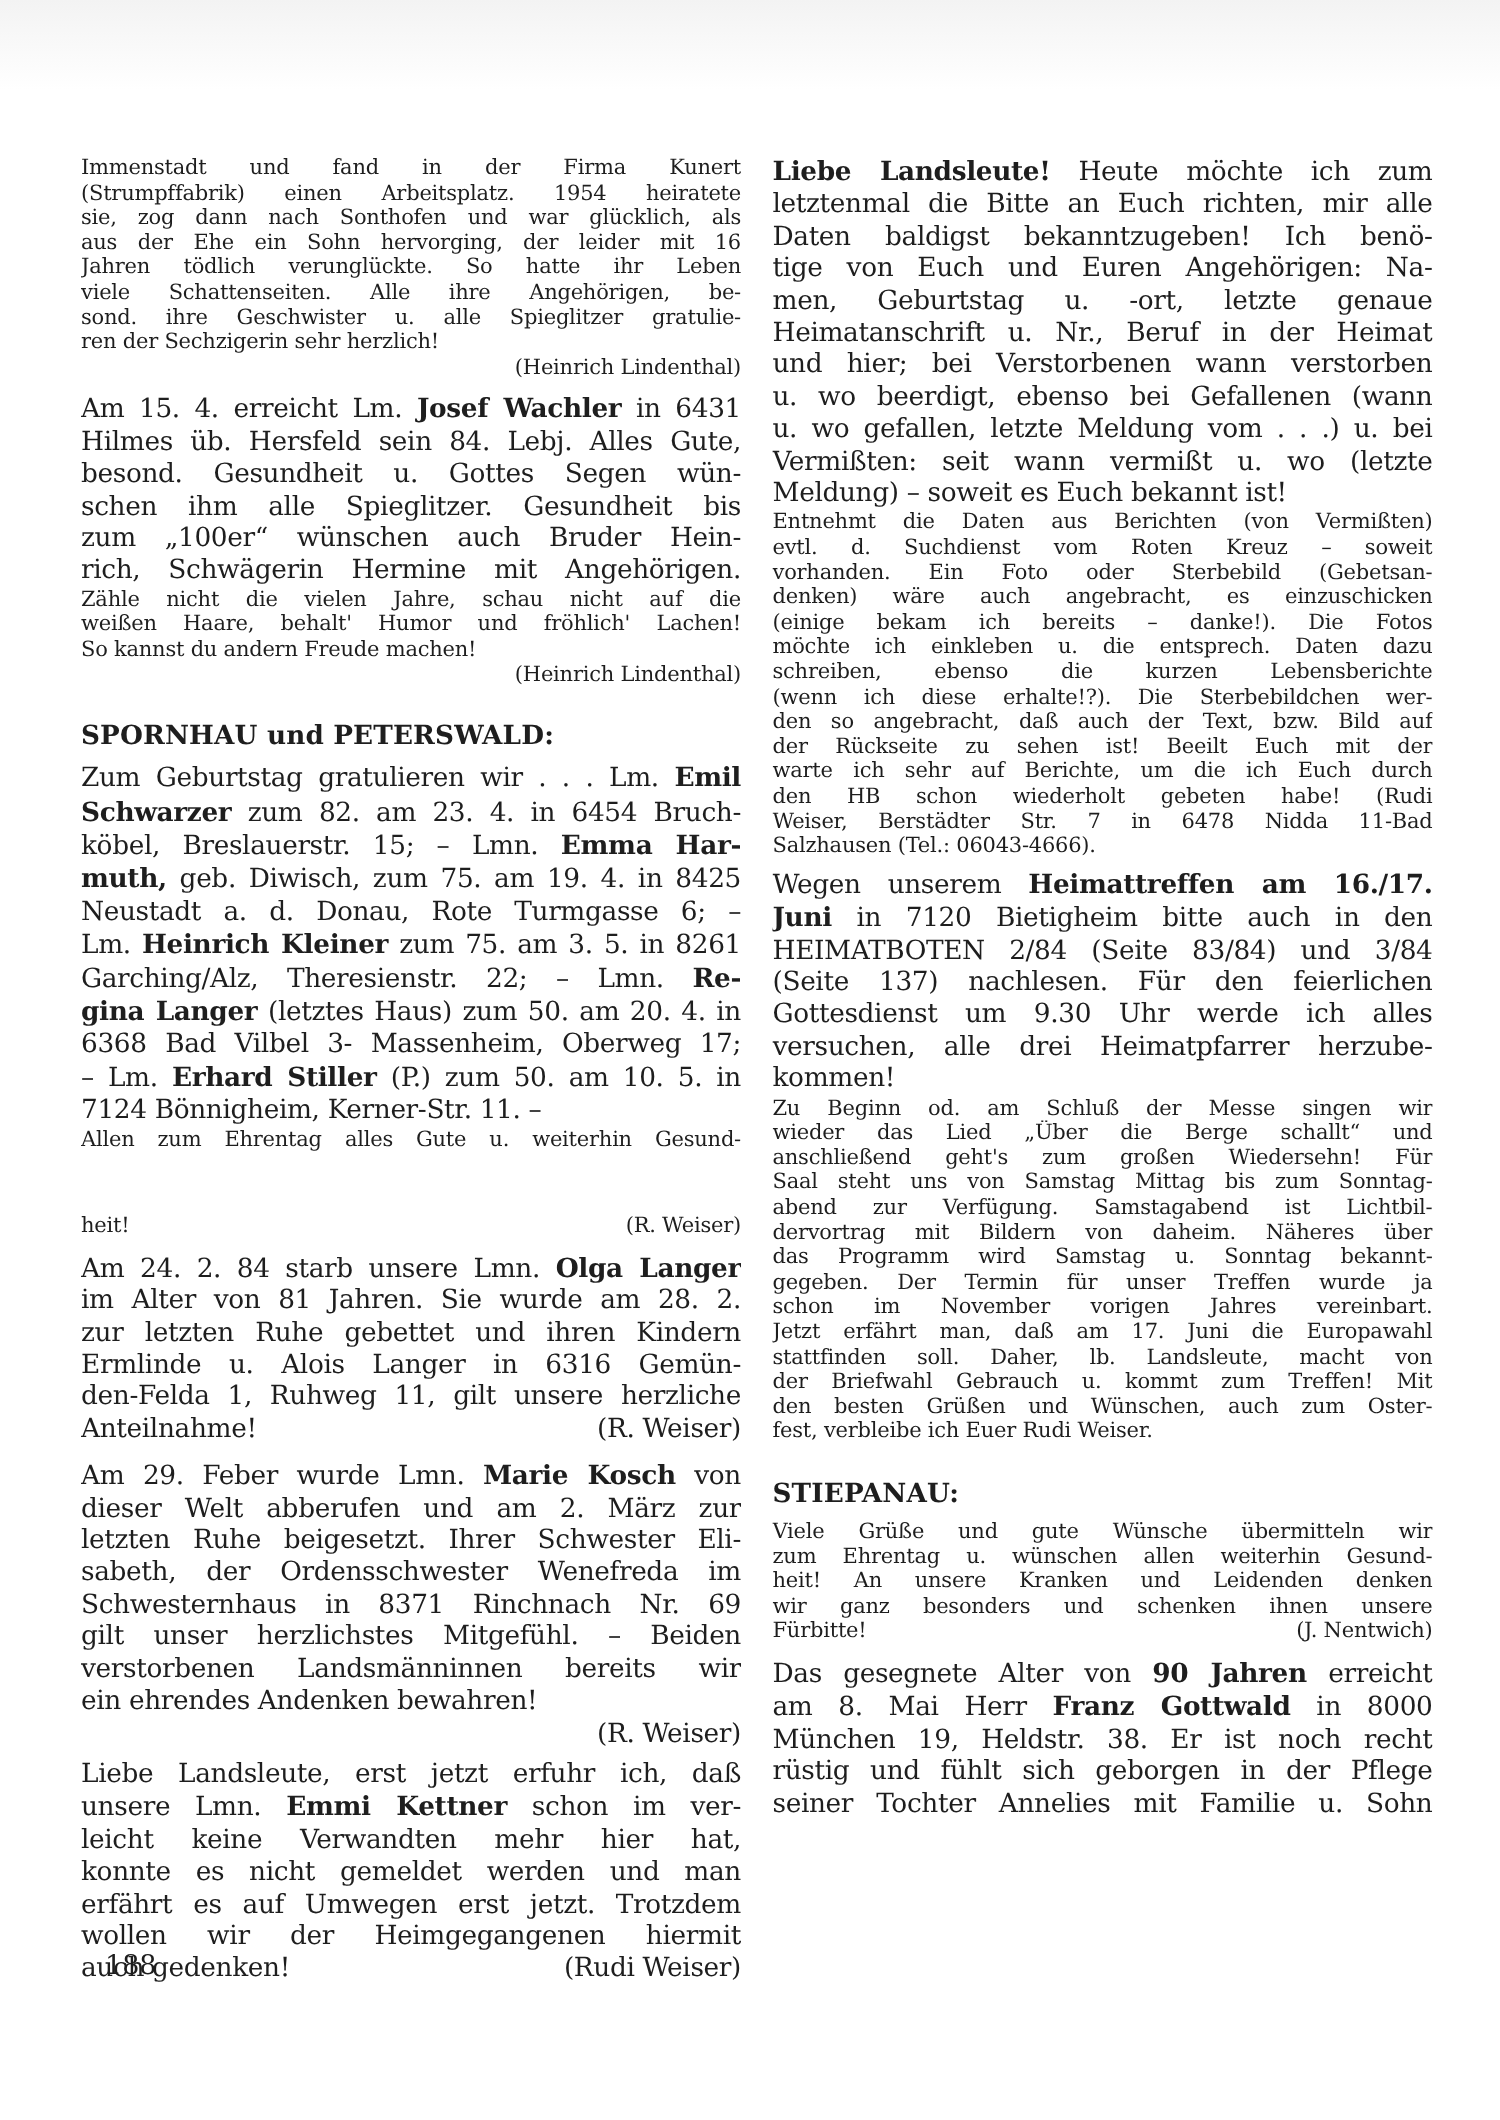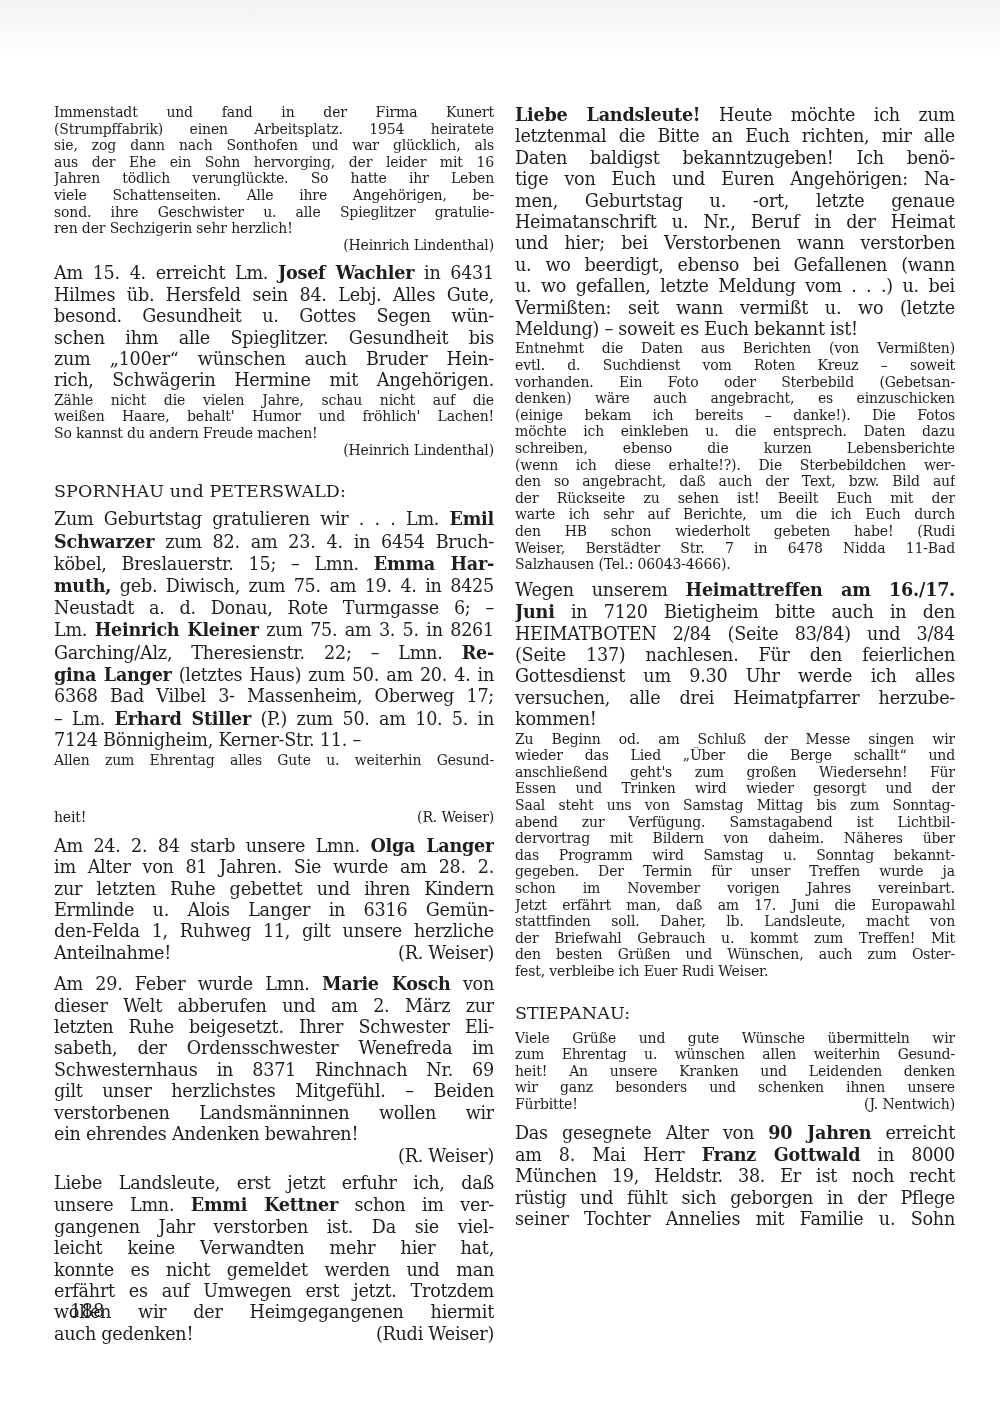--- a/index.html
+++ b/index.html
@@ -11,21 +11,21 @@
     background: linear-gradient(#f3f3f3, #ffffff); }
   .col { position: absolute; top: 104px; width: 440px; }
   .col.left { left: 54px; }
   .col.right { left: 515px; }
   .block { margin: 0; }
   .line { display: block; white-space: nowrap; text-align: justify; text-align-last: justify; overflow: hidden; }
   .line.last { text-align-last: left; }
   .line.right-sig { text-align: right; text-align-last: right; }
   .small .line { font-size: 14px; line-height: 16.6px; letter-spacing: -0.15px; }
   .large .line { font-size: 17.6px; line-height: 21.4px; letter-spacing: -0.25px; }
-  .heading { font-family: "DejaVu Serif", serif; font-weight: normal; font-size: 17.5px; line-height: 22px; letter-spacing: 0.1px; }
+  .heading { font-family: "DejaVu Serif", serif; font-weight: bold; font-size: 17.5px; line-height: 22px; letter-spacing: 0.1px; }
   b { font-weight: bold; }
   .gap-s { height: 6px; }
   .gap-m { height: 9px; }
   .gap-l { height: 22px; }
   .page-number { position: absolute; left: 54px; top: 1300px; font-size: 18px; margin-left: 16px; }
 </style>
 </head>
 <body>
 
 <div class="page-shade"></div>
@@ -97,31 +97,30 @@
 
   <div class="gap-m"></div>
 
   <div class="block large">
     <span class="line"><span>Am 29. Feber wurde Lmn. </span><b>Marie Kosch</b><span> von</span></span>
     <span class="line">dieser Welt abberufen und am 2. März zur</span>
     <span class="line">letzten Ruhe beigesetzt. Ihrer Schwester Eli-</span>
     <span class="line">sabeth, der Ordensschwester Wenefreda im</span>
     <span class="line">Schwesternhaus in 8371 Rinchnach Nr. 69</span>
     <span class="line">gilt unser herzlichstes Mitgefühl. – Beiden</span>
-    <span class="line">verstorbenen Landsmänninnen wollen wir</span>
+    <span class="line">verstorbenen Landsmänninnen bereits wir</span>
     <span class="line last">ein ehrendes Andenken bewahren!</span>
     <span class="line right-sig">(R. Weiser)</span>
   </div>
 
   <div class="gap-s"></div>
 
   <div class="block large">
     <span class="line">Liebe Landsleute, erst jetzt erfuhr ich, daß</span>
     <span class="line"><span>unsere Lmn. </span><b>Emmi Kettner</b><span> schon im ver-</span></span>
-    <span class="line">gangenen Jahr verstorben ist. Da sie viel-</span>
     <span class="line">leicht keine Verwandten mehr hier hat,</span>
     <span class="line">konnte es nicht gemeldet werden und man</span>
     <span class="line">erfährt es auf Umwegen erst jetzt. Trotzdem</span>
     <span class="line">wollen wir der Heimgegangenen hiermit</span>
     <span class="line last" style="position:relative;"><span>auch gedenken!</span><span style="position:absolute;right:0;">(Rudi Weiser)</span></span>
   </div>
 </div>
 
 <div class="col right">
 
@@ -165,21 +164,20 @@
     <span class="line">(Seite 137) nachlesen. Für den feierlichen</span>
     <span class="line">Gottesdienst um 9.30 Uhr werde ich alles</span>
     <span class="line">versuchen, alle drei Heimatpfarrer herzube-</span>
     <span class="line last">kommen!</span>
   </div>
 
   <div class="block small">
     <span class="line">Zu Beginn od. am Schluß der Messe singen wir</span>
     <span class="line">wieder das Lied „Über die Berge schallt“ und</span>
     <span class="line">anschließend geht's zum großen Wiedersehn! Für</span>
-    <span class="line">Essen und Trinken wird wieder gesorgt und der</span>
     <span class="line">Saal steht uns von Samstag Mittag bis zum Sonntag-</span>
     <span class="line">abend zur Verfügung. Samstagabend ist Lichtbil-</span>
     <span class="line">dervortrag mit Bildern von daheim. Näheres über</span>
     <span class="line">das Programm wird Samstag u. Sonntag bekannt-</span>
     <span class="line">gegeben. Der Termin für unser Treffen wurde ja</span>
     <span class="line">schon im November vorigen Jahres vereinbart.</span>
     <span class="line">Jetzt erfährt man, daß am 17. Juni die Europawahl</span>
     <span class="line">stattfinden soll. Daher, lb. Landsleute, macht von</span>
     <span class="line">der Briefwahl Gebrauch u. kommt zum Treffen! Mit</span>
     <span class="line">den besten Grüßen und Wünschen, auch zum Oster-</span>

